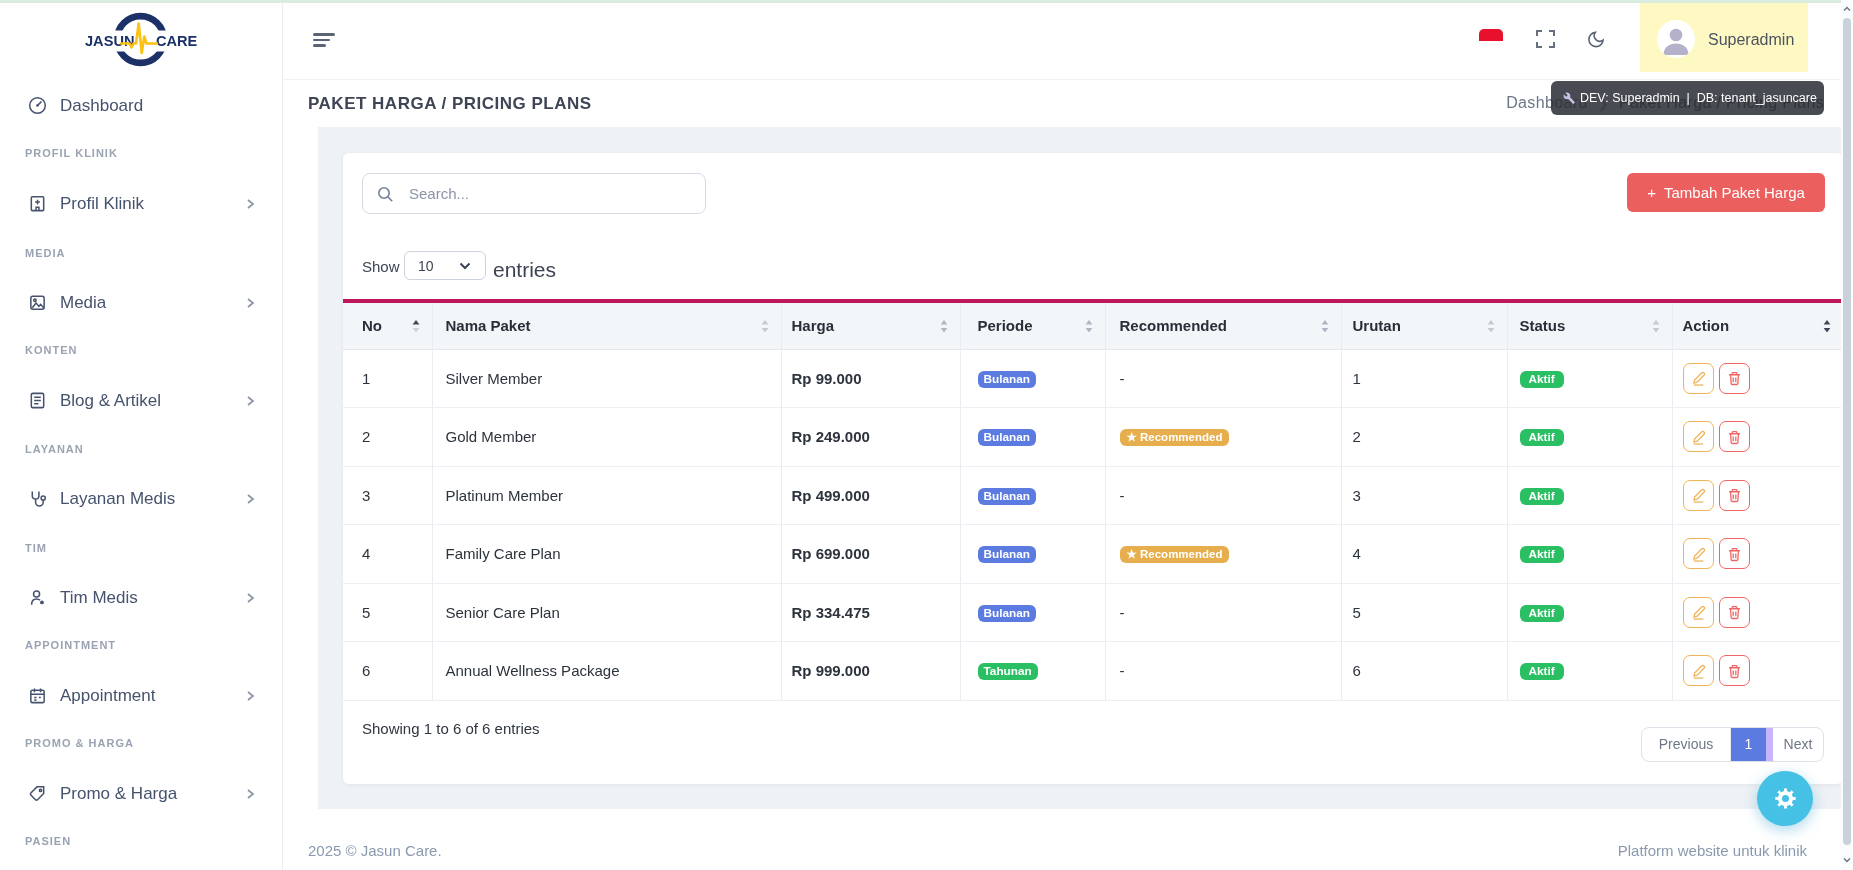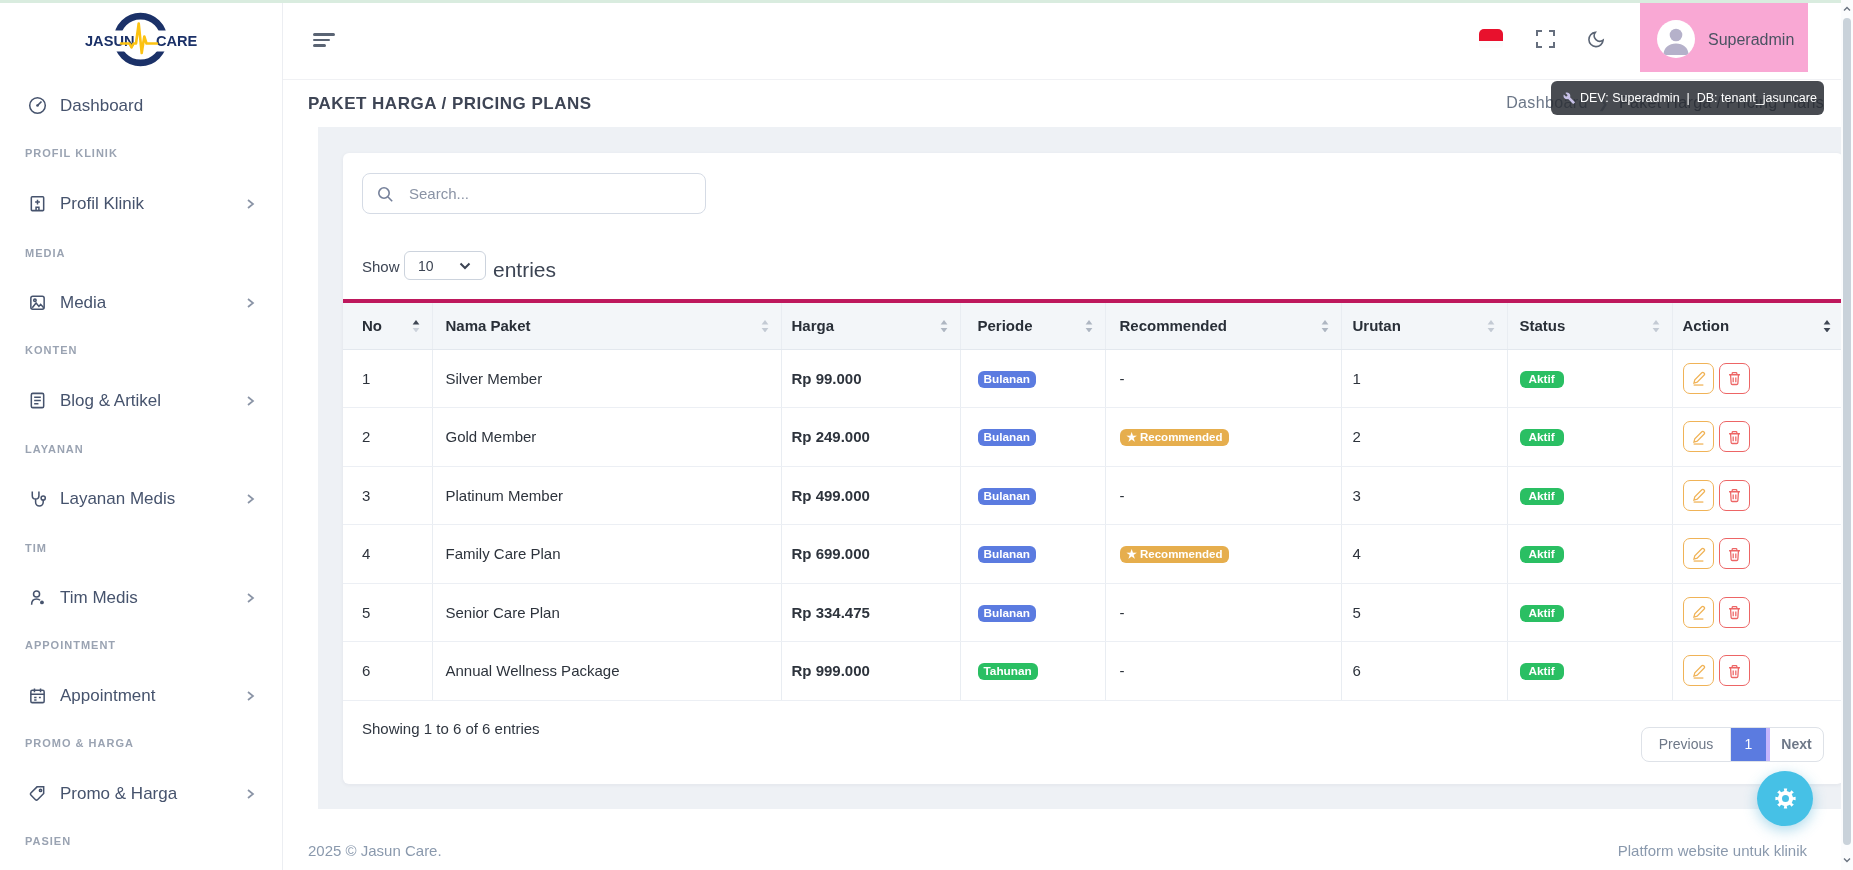--- a/index.html
+++ b/index.html
@@ -12,21 +12,21 @@
   .nav-label { position:absolute; left:25px; height:14px; font-size:11px; font-weight:bold; letter-spacing:1px; color:#9aa3b2; }
   .nav-item { position:absolute; left:0; width:283px; height:49px; }
   .nav-item .nicon { position:absolute; left:28px; top:50%; margin-top:-9.5px; width:19px; height:19px; }
   .nav-item .ntext { position:absolute; left:60px; top:50%; transform:translateY(-50%); font-size:17px; color:#46536d; }
   .nav-item .chev { position:absolute; right:27px; top:50%; margin-top:-6px; width:12px; height:12px; }
   
   .header { position:absolute; left:283px; top:0; width:1570px; height:80px; background:#fff; border-bottom:1px solid #f0f1f4; }
   .hamburger { position:absolute; left:30px; top:33px; }
   .hamburger div { background:#5a6474; border-radius:2px; height:2.6px; margin-bottom:3px; }
   .hb1 { width:22px; } .hb2 { width:17px; } .hb3 { width:13px; }
-  .userblock { position:absolute; left:1357px; top:0; width:168px; height:72px; background:#f9a8d4; }
+  .userblock { position:absolute; left:1357px; top:0; width:168px; height:72px; background:#fef9c3; }
   .avatar { position:absolute; left:17px; top:20px; width:38px; height:38px; background:#fff; border-radius:50%; overflow:hidden; }
   .uname { position:absolute; left:68px; top:31px; font-size:16px; color:#4b5262; }
   
   .titlebar { position:absolute; left:283px; top:80px; width:1570px; height:47px; background:#fff; }
   .ptitle { position:absolute; left:25px; top:14px; font-size:17px; font-weight:bold; letter-spacing:0.5px; color:#3e4555; }
   .crumb { position:absolute; right:29px; top:14px; font-size:16px; letter-spacing:0.35px; color:#6b7687; }
   .crumb .cur { color:#474f5e; }
   .crumb .sep { color:#98a1ae; margin:0 10px; font-size:13px; }
   
   .content { position:absolute; left:290px; top:127px; width:1570px; height:682px; background:#eef1f5;margin-left:28px; }
@@ -72,21 +72,21 @@
   .abtn { display:inline-block; width:31px; height:31px; border-radius:7px; background:#fff; vertical-align:middle; position:relative; }
   .a-edit { border:1px solid #f0b357; margin-right:5px; }
   .a-del { border:1px solid #ed6565; }
   .abtn svg { position:absolute; left:7.5px; top:7.5px; }
   
   .showing { position:absolute; left:19px; top:567px; font-size:15px; color:#2f3640; }
   .pager { position:absolute; left:1298px; top:574px; height:35px; border:1px solid #dee2e8; border-radius:8px; font-size:14px; color:#6e7888; background:#fff; }
   .pager div { float:left; height:33px; line-height:33px; text-align:center; }
   .pg-prev { width:89px; border-right:1px solid #e6eaef; }
   .pg-1 { width:35px; background:#5b7be0; color:#fff; }
-  .pg-next { width:57px; border-left:4px solid #c4b5fd;font-weight:bold; }
+  .pg-next { width:57px; border-left:7px solid #c4b5fd; }
   
   .footer { position:absolute; left:283px; top:809px; width:1570px; height:61px; background:#fff; }
   .f-left { position:absolute; left:25px; top:33px; font-size:15px; color:#8a99ad; }
   .f-right { position:absolute; right:46px; top:33px; font-size:15px; color:#8a99ad; }
   
   .fab { position:absolute; left:1757px; top:771px; width:56px; height:55px; border-radius:50%; background:#46c1e6; z-index:20; box-shadow:0 4px 14px rgba(70,170,210,0.45); }
   .fab svg { position:absolute; left:17.5px; top:16.5px; }
   .tooltip { position:absolute; left:1551px; top:81px; width:273px; height:34px; background:rgba(42,45,52,0.86); border-radius:6px; z-index:30; color:#fff; font-size:13.5px; }
   .tooltip .tx { position:absolute; left:29px; top:9.5px; white-space:nowrap; font-size:12.5px; }
   
@@ -235,20 +235,21 @@
 
 <div class="content">
   <div class="card">
     <div class="search">
       <svg style="position:absolute; left:14px; top:12px;" width="17" height="17" viewBox="0 0 17 17" fill="none" stroke="#75809a" stroke-width="1.6">
           <circle cx="7" cy="7" r="5.2"></circle>
           <path d="M11 11 L15.2 15.2"></path>
         </svg>
       <span class="ph">Search...</span>
     </div>
+    <div class="addbtn">+&nbsp; Tambah Paket Harga</div>
     <div class="showlbl">Show</div>
     <div class="selbox">
         <span>10</span>
         <svg style="position:absolute; right:14px; top:9px;" width="12" height="10" viewBox="0 0 12 10" fill="none" stroke="#3c4453" stroke-width="2">
           <polyline points="1.5,2.5 6,7 10.5,2.5"></polyline>
         </svg>
       </div>
     <div class="entlbl">entries</div>
     <table>
       <thead>

